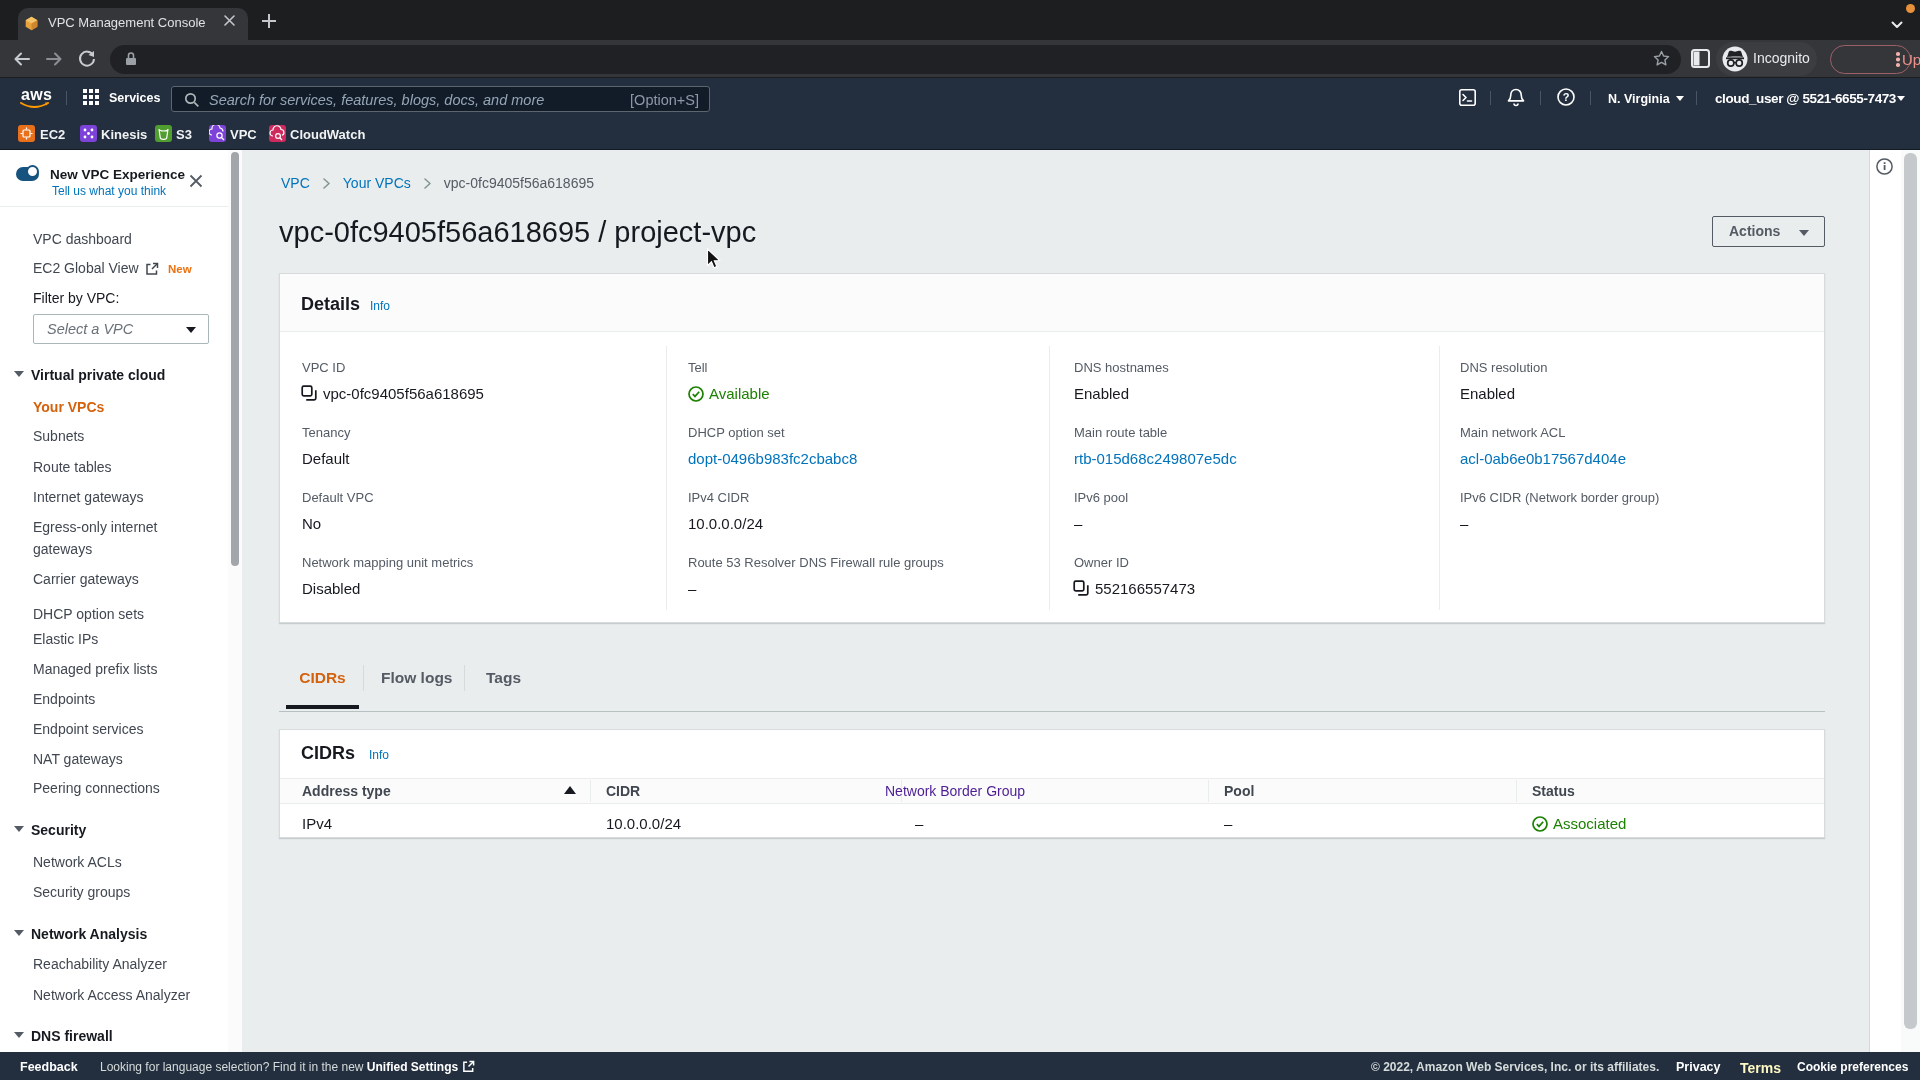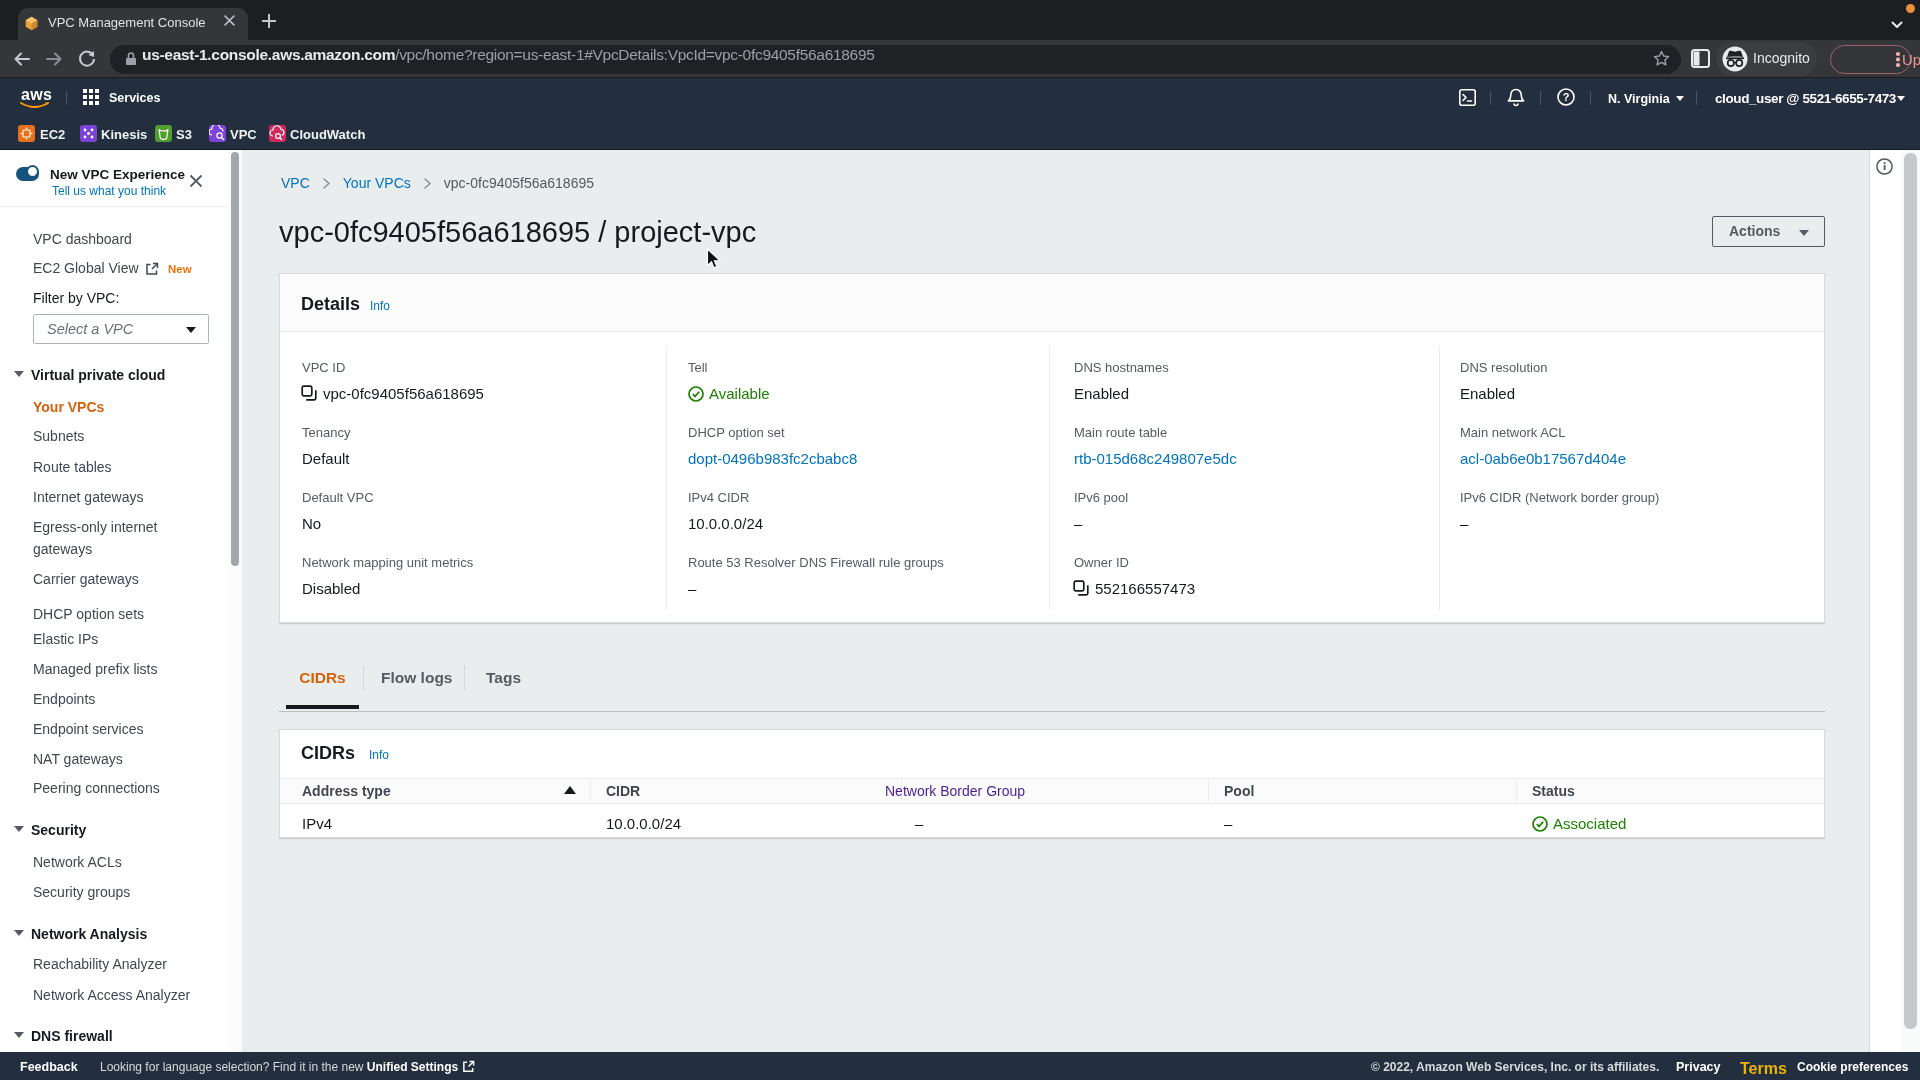--- a/index.html
+++ b/index.html
@@ -73,21 +73,20 @@
     </svg>
   <svg class="abs" style="left:77px;top:9px" width="20" height="20" viewBox="0 0 20 20">
       <path d="M16 6 A 7 7 0 1 0 17 10" stroke="#c7cbcf" stroke-width="2" fill="none"></path>
       <polygon points="17,2 17,8 11.5,6" fill="#c7cbcf"></polygon>
     </svg>
   <div class="abs" id="omnibox"></div>
   <svg class="abs" style="left:124px;top:11px" width="14" height="16" viewBox="0 0 14 16">
       <rect x="2" y="7" width="10" height="7" rx="1" fill="#9aa0a6"></rect>
       <path d="M4.5 7 V4.5 a2.5 2.5 0 0 1 5 0 V7" stroke="#9aa0a6" stroke-width="1.6" fill="none"></path>
     </svg>
-  <div class="abs urltext" style="left:142px;color:#e8eaed;font-weight:bold;">us-east-1.console.aws.amazon.com<span style="color:#9aa0a6;font-weight:normal;">/vpc/home?region=us-east-1#VpcDetails:VpcId=vpc-0fc9405f56a618695</span></div>
   <svg class="abs" style="left:1653px;top:10px" width="17" height="17" viewBox="0 0 17 17">
       <path d="M8.5 1.5 L10.6 6 L15.6 6.6 L11.9 10 L12.9 14.9 L8.5 12.4 L4.1 14.9 L5.1 10 L1.4 6.6 L6.4 6 Z" stroke="#9aa0a6" stroke-width="1.4" fill="none" stroke-linejoin="round"></path>
     </svg>
   <svg class="abs" style="left:1691px;top:9px" width="19" height="19" viewBox="0 0 19 19">
       <rect x="1" y="1" width="17" height="17" rx="2.5" stroke="#e8eaed" stroke-width="2" fill="none"></rect>
       <rect x="2.5" y="2.5" width="6" height="14" fill="#e8eaed"></rect>
     </svg>
   <div class="abs" style="left:1716px;top:2px;width:101px;height:34px;background:#3c3d41;border-radius:17px;"></div>
   <svg class="abs" style="left:1722px;top:6px" width="26" height="26" viewBox="0 0 26 26">
     <circle cx="13" cy="13" r="12.5" fill="#e8eaed"></circle>
@@ -107,20 +106,28 @@
   <div class="abs" style="left:21px;top:8px;font-size:16px;font-weight:bold;color:#fff;letter-spacing:0.3px;">aws</div>
   <svg class="abs" style="left:20px;top:24px" width="29" height="8" viewBox="0 0 29 8">
       <path d="M1 1 Q14.5 9 28 1" stroke="#f90" stroke-width="2" fill="none" stroke-linecap="round"></path>
       <path d="M25 0.5 L28.5 0.8 L26.3 3.4" fill="#f90" stroke="none"></path>
     </svg>
   <div class="abs navdiv" style="left:66px;"></div>
   <div class="abs" style="left:83px;top:11px;width:17px;height:17px;">
     <div style="position:absolute;width:4px;height:4px;background:#fff;left:0;top:0;box-shadow:6px 0 #fff,12px 0 #fff,0 6px #fff,6px 6px #fff,12px 6px #fff,0 12px #fff,6px 12px #fff,12px 12px #fff;"></div>
   </div>
   <div class="abs" style="left:109px;top:13px;font-size:12.5px;font-weight:bold;color:#fff;">Services</div>
+  <div class="abs" style="left:171px;top:8px;width:539px;height:26px;background:#121c29;border:1px solid #5c6670;border-radius:3px;">
+    <svg style="position:absolute;left:12px;top:5px" width="16" height="16" viewBox="0 0 16 16">
+        <circle cx="6.5" cy="6.5" r="4.7" stroke="#aab7b8" stroke-width="1.7" fill="none"></circle>
+        <path d="M10.3 10.3 L14.3 14.3" stroke="#aab7b8" stroke-width="1.7"></path>
+      </svg>
+    <div style="position:absolute;left:37px;top:5px;font-size:14.5px;font-style:italic;color:#95a5b5;">Search for services, features, blogs, docs, and more</div>
+    <div style="position:absolute;right:10px;top:5px;font-size:14.5px;color:#8d99a8;">[Option+S]</div>
+  </div>
   <svg class="abs" style="left:1459px;top:11px" width="17" height="17" viewBox="0 0 17 17">
       <rect x="0.8" y="0.8" width="15.4" height="15.4" rx="2" stroke="#fff" stroke-width="1.6" fill="none"></rect>
       <path d="M4 5.5 L7 8.5 L4 11.5" stroke="#fff" stroke-width="1.6" fill="none" stroke-linecap="round" stroke-linejoin="round"></path>
       <path d="M8.5 12 H12.5" stroke="#fff" stroke-width="1.6" stroke-linecap="round"></path>
     </svg>
   <div class="abs navdiv" style="left:1490px;"></div>
   <svg class="abs" style="left:1507px;top:10px" width="18" height="19" viewBox="0 0 18 19">
       <path d="M9 1.5 c-3.2 0-5.2 2.4-5.2 5.5 0 3.5-1.3 4.9-2.3 5.9 h15 c-1-1-2.3-2.4-2.3-5.9 0-3.1-2-5.5-5.2-5.5z" stroke="#fff" stroke-width="1.6" fill="none" stroke-linejoin="round"></path>
       <path d="M7 15.5 a2 2 0 0 0 4 0" stroke="#fff" stroke-width="1.6" fill="none"></path>
     </svg>
@@ -344,15 +351,15 @@
 
 <div class="abs" id="footer">
   <div class="abs" style="left:20px;top:8px;color:#fff;font-weight:bold;font-size:12.5px;">Feedback</div>
   <div class="abs" style="left:100px;top:8px;color:#d5dbdb;">Looking for language selection? Find it in the new <b style="color:#fff">Unified Settings</b> <svg style="vertical-align:-2px" width="13" height="13" viewBox="0 0 14 14">
         <path d="M5.5 2.5 H2 V12 H11.5 V8.5" stroke="#fff" stroke-width="1.6" fill="none"></path>
         <path d="M8 1.5 H12.5 V6" stroke="#fff" stroke-width="1.6" fill="none"></path>
         <path d="M12.2 1.8 L7 7" stroke="#fff" stroke-width="1.6"></path>
       </svg></div>
   <div class="abs" style="left:1371px;top:8px;color:#d5dbdb;font-weight:bold;font-size:12px;">© 2022, Amazon Web Services, Inc. or its affiliates.</div>
   <div class="abs" style="left:1676px;top:8px;color:#fff;font-weight:bold;font-size:12.5px;">Privacy</div>
-  <div class="abs" style="left:1740px;top:8px;color:#eab308;font-weight:bold;font-size:16px;">Terms</div>
+  <div class="abs" style="left:1740px;top:8px;color:#fef9c3;font-weight:bold;font-size:14px;">Terms</div>
   <div class="abs" style="left:1797px;top:8px;color:#fff;font-weight:bold;font-size:12px;">Cookie preferences</div>
 </div>
 
 </body></html>

